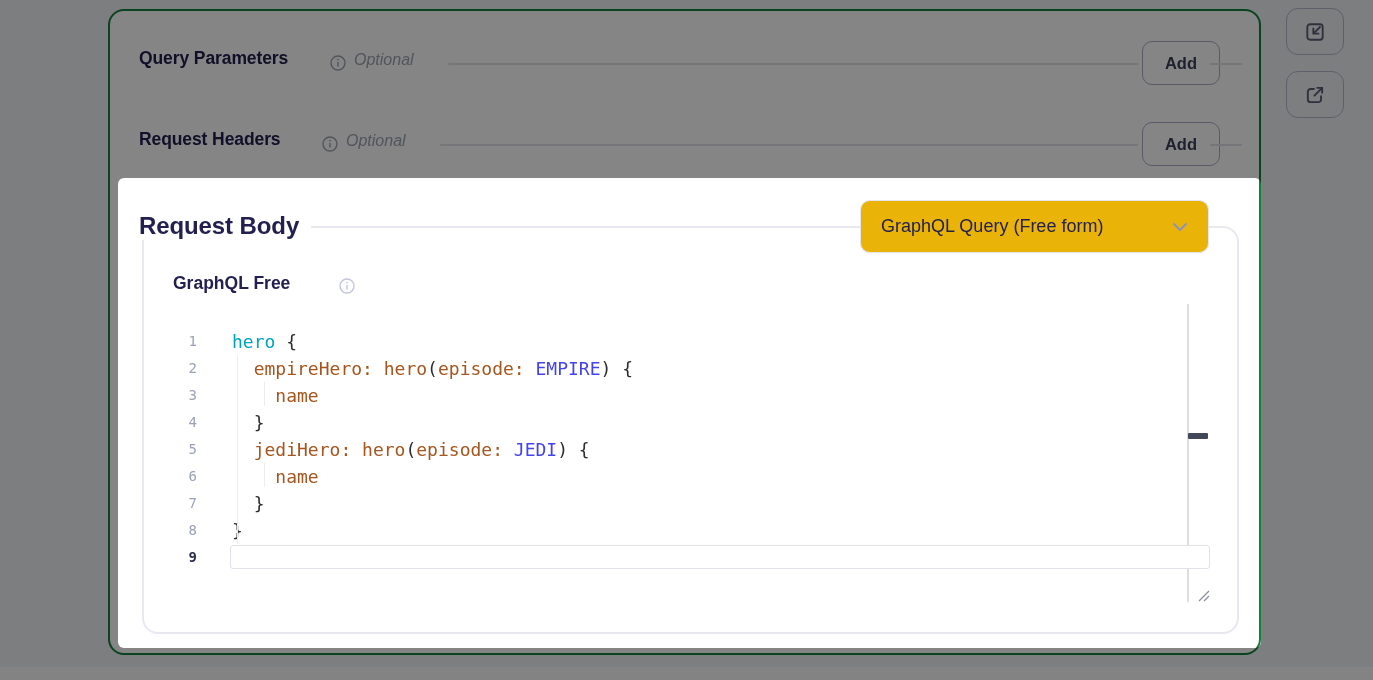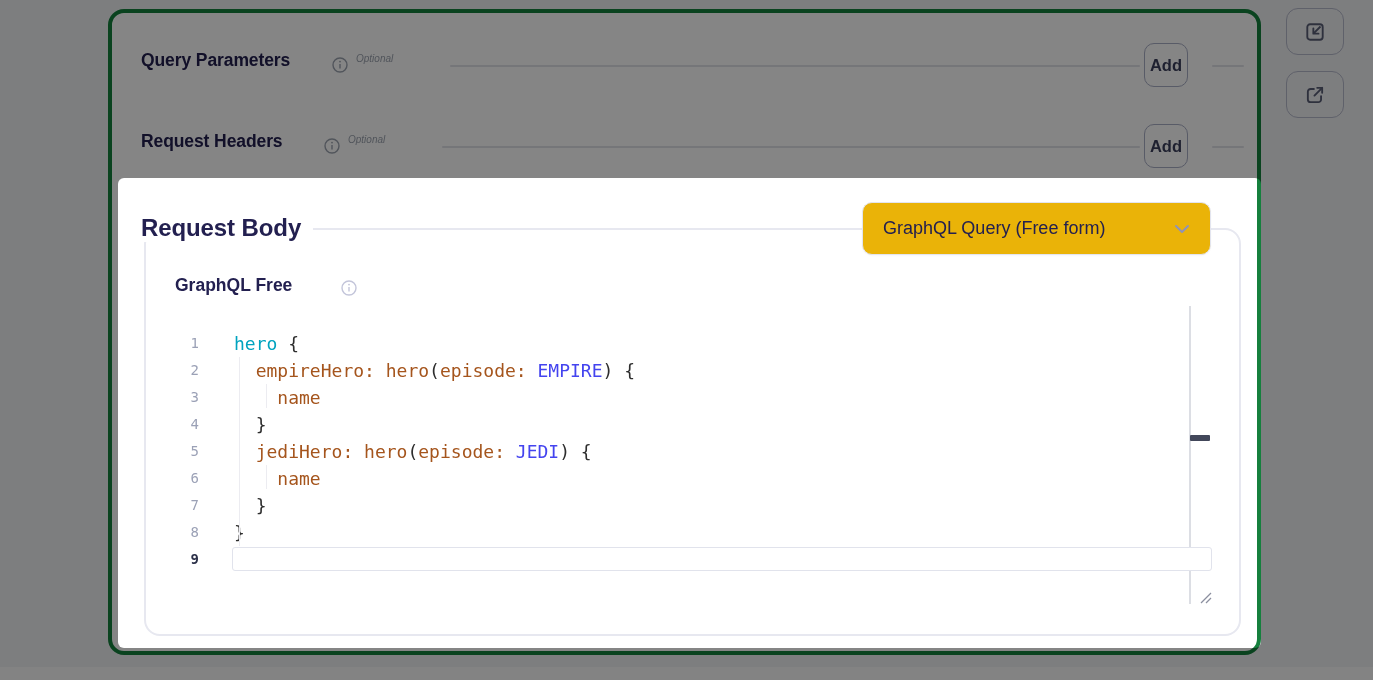--- a/index.html
+++ b/index.html
@@ -4,35 +4,35 @@
 <style>
   * { margin: 0; padding: 0; box-sizing: border-box; }
   html, body { width: 1373px; height: 680px; overflow: hidden; }
   body { font-family: "Liberation Sans", sans-serif; background: #f0f1f4; position: relative; }
 
   .page { position: absolute; inset: 0; width: 1373px; height: 680px; }
 
   
   .card {
     position: absolute; left: 108px; top: 9px; width: 1153px; height: 646px;
-    background: #ffffff; border: 4px solid #15803d; border-radius: 16px;
+    background: #ffffff; border: 2px solid #15803d; border-radius: 16px;
   }
 
   .section-label {
     position: absolute; color: var(--heading, #232050); font-size: 17.5px;
     font-weight: 600; letter-spacing: -0.1px; white-space: nowrap;
   }
   .optional {
-    position: absolute; color: var(--muted, #9ca3af); font-size: 10px;
+    position: absolute; color: var(--muted, #9ca3af); font-size: 16px;
     font-style: italic; white-space: nowrap;
   }
   .divider { position: absolute; height: 2px; background: #e0e2e9; border-radius: 1px; }
 
   .add-btn {
-    position: absolute; width: 44px; height: 44px; border: 1.5px solid #a9aec5;
+    position: absolute; width: 78px; height: 44px; border: 1.5px solid #a9aec5;
     border-radius: 10px; background: transparent; color: #3b3f5c;
     font-family: "Liberation Sans", sans-serif; font-size: 16.5px; font-weight: 600;
     display: flex; align-items: center; justify-content: center; cursor: pointer;
   }
 
   .info-icon { position: absolute; width: 16px; height: 16px; }
 
   
   .fieldset {
     position: absolute; left: 32px; top: 215px; width: 1097px; height: 408px;

